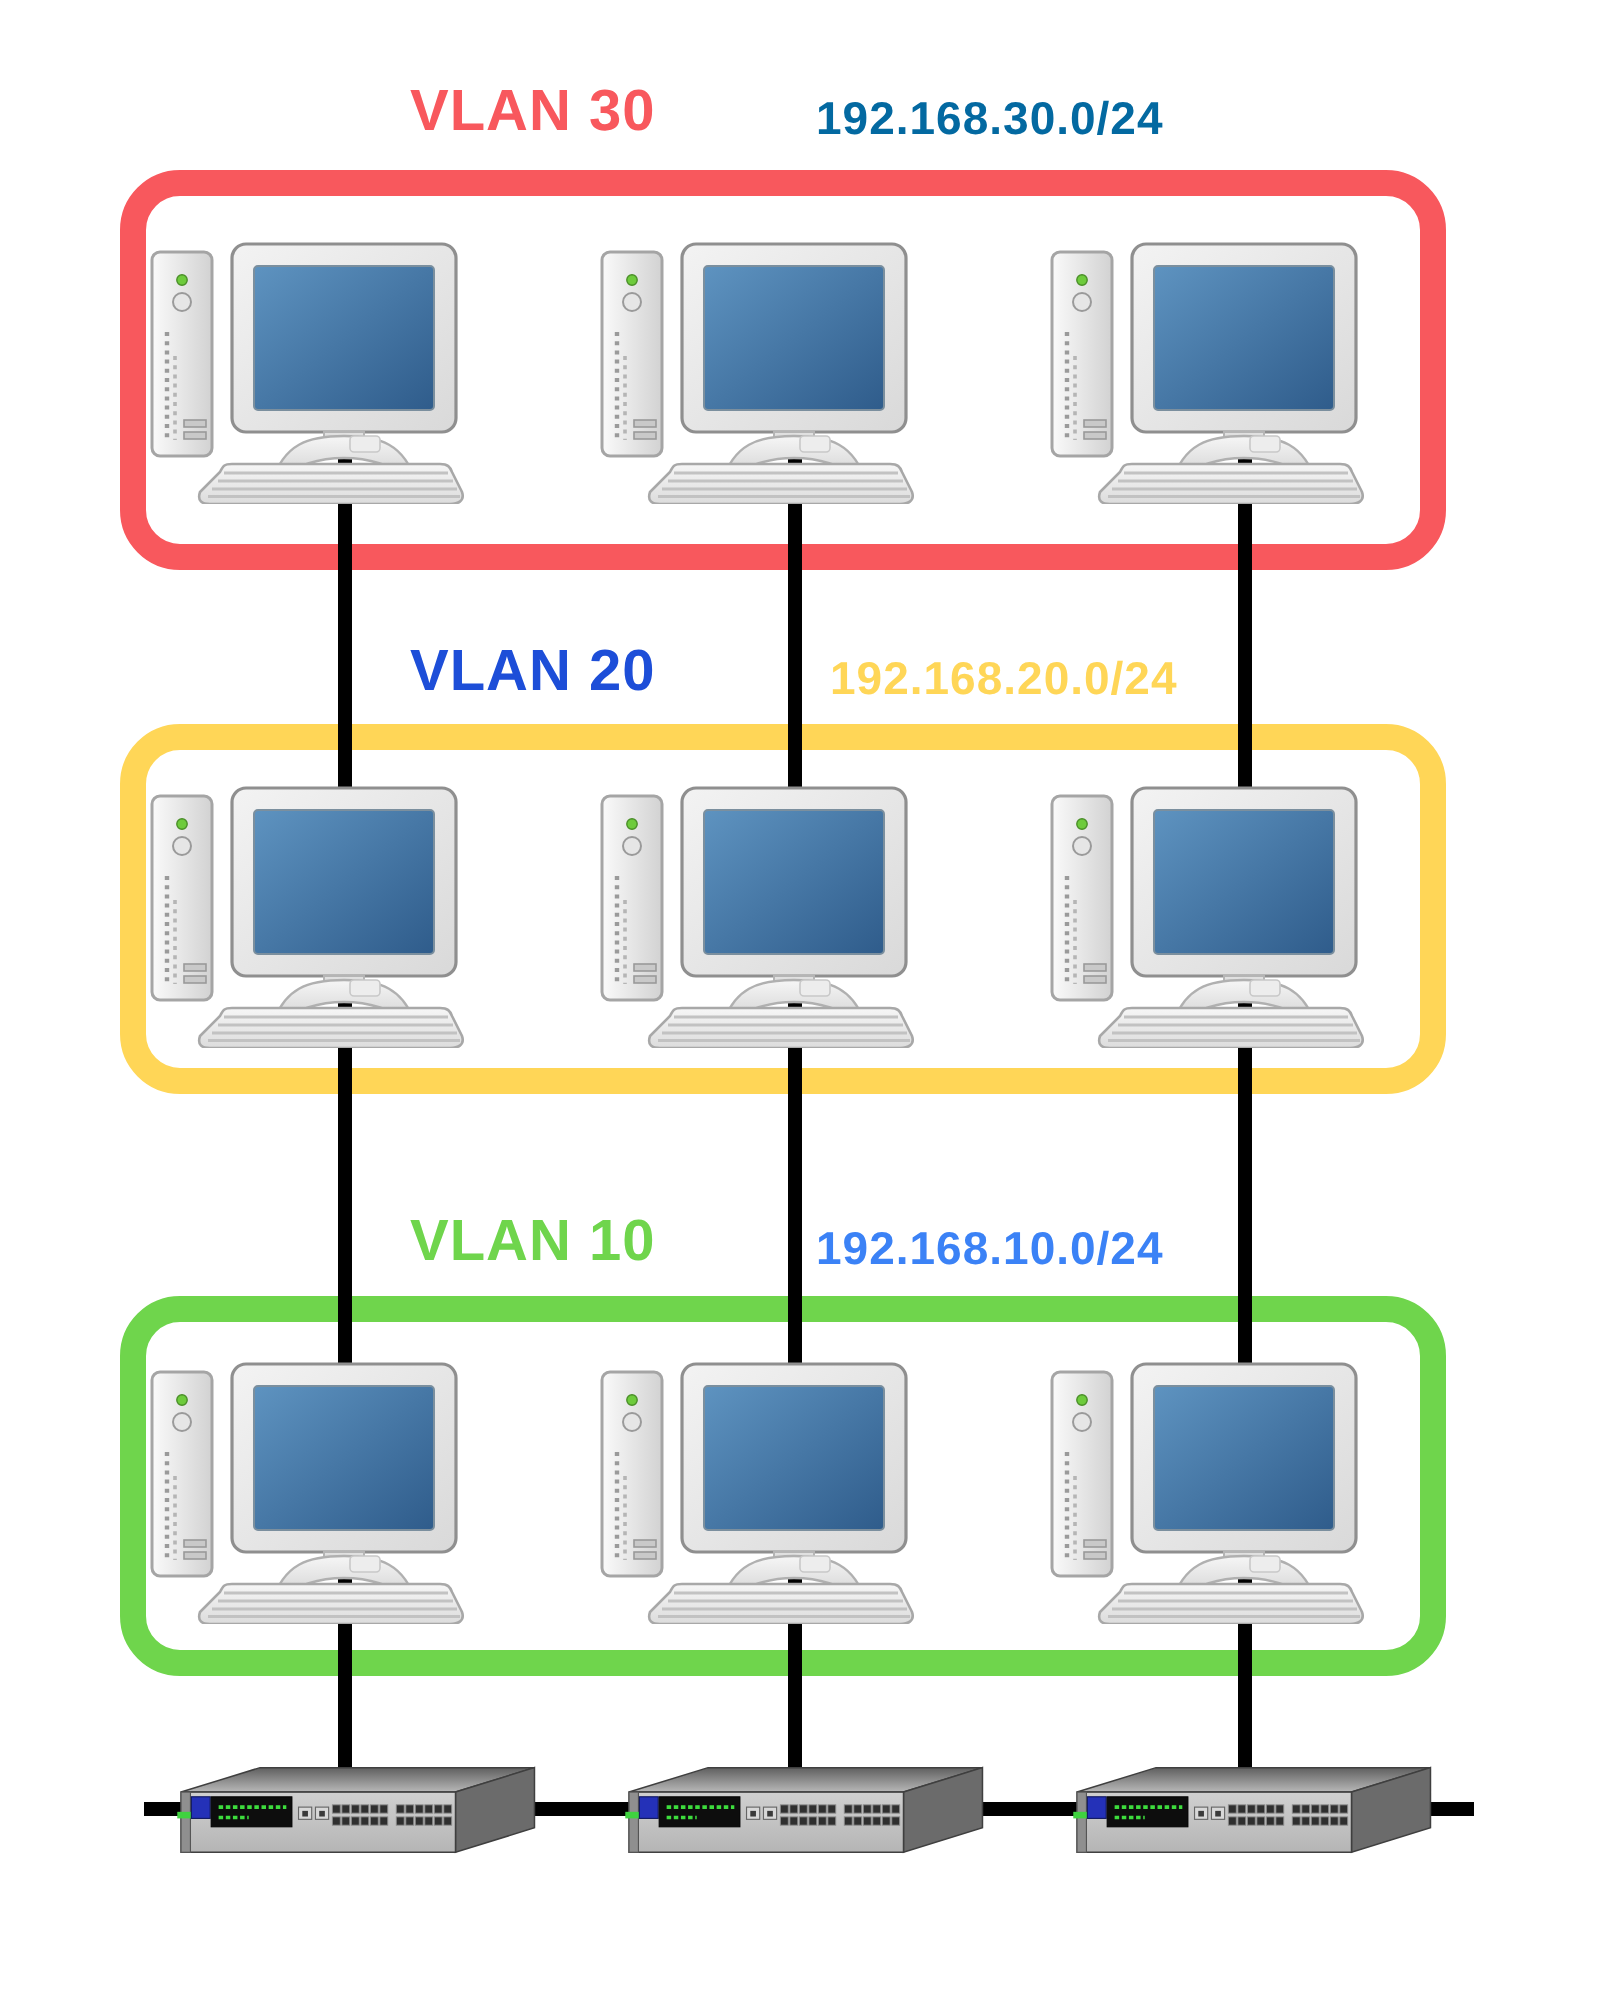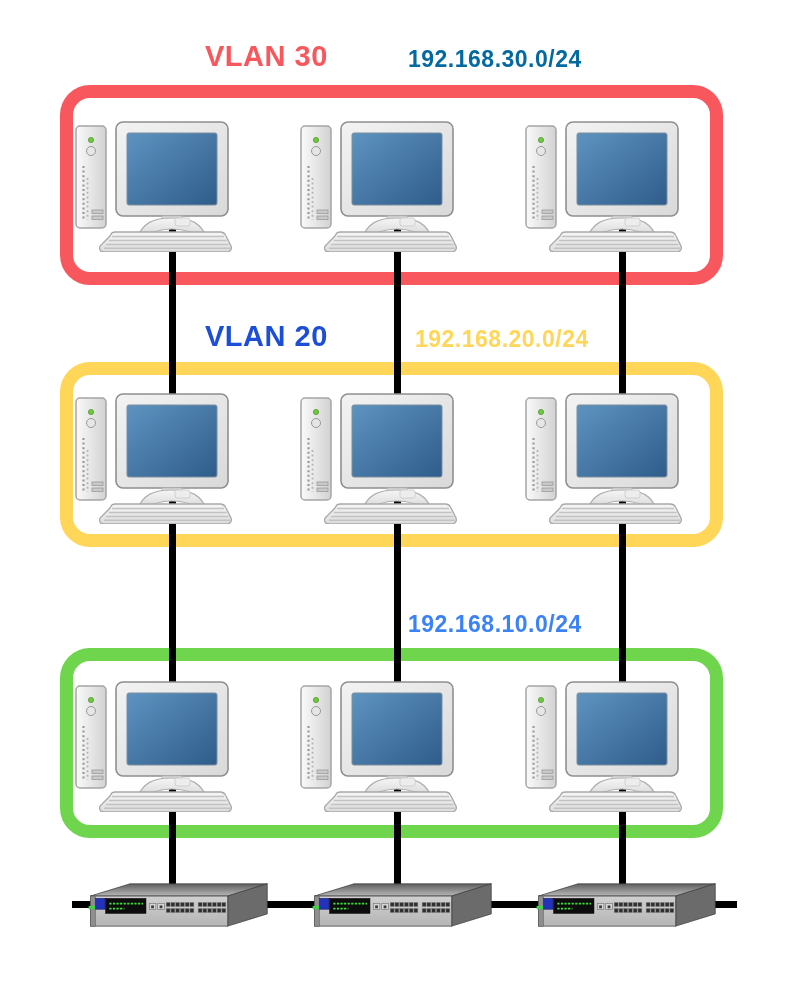--- a/index.html
+++ b/index.html
@@ -139,20 +139,21 @@
   <div class="vlan-box box-10" style="border-color: rgb(111, 213, 76);"></div>
 
   <div class="vline vl-1"></div>
   <div class="vline vl-2"></div>
   <div class="vline vl-3"></div>
 
   <span class="vlan-caption vlan-name name-30" style="color: rgb(248, 88, 93);">VLAN 30</span>
   <span class="vlan-caption vlan-subnet subnet-30" style="color: #0369a1;">192.168.30.0/24</span>
   <span class="vlan-caption vlan-name name-20" style="color: #1d4ed8;">VLAN 20</span>
   <span class="vlan-caption vlan-subnet subnet-20" style="color: rgb(255, 214, 87);">192.168.20.0/24</span>
+  <span class="vlan-caption vlan-name name-10" style="color: rgb(111, 213, 76);">VLAN 10</span>
   <span class="vlan-caption vlan-subnet subnet-10" style="color: #3b82f6;">192.168.10.0/24</span>
 
   <svg class="pc r1 c1" viewBox="0 0 164 132">
       <use href="#pc-icon" xlink:href="#pc-icon"></use>
     </svg>
   <svg class="pc r1 c2" viewBox="0 0 164 132">
       <use href="#pc-icon" xlink:href="#pc-icon"></use>
     </svg>
   <svg class="pc r1 c3" viewBox="0 0 164 132">
       <use href="#pc-icon" xlink:href="#pc-icon"></use>

